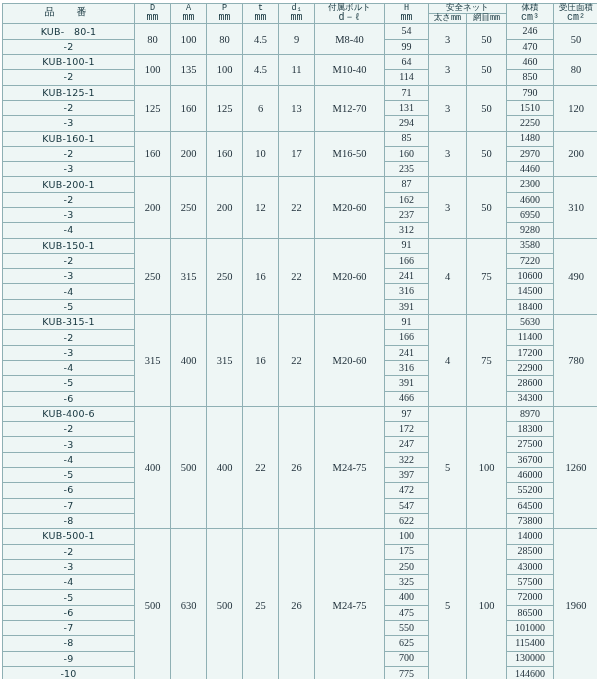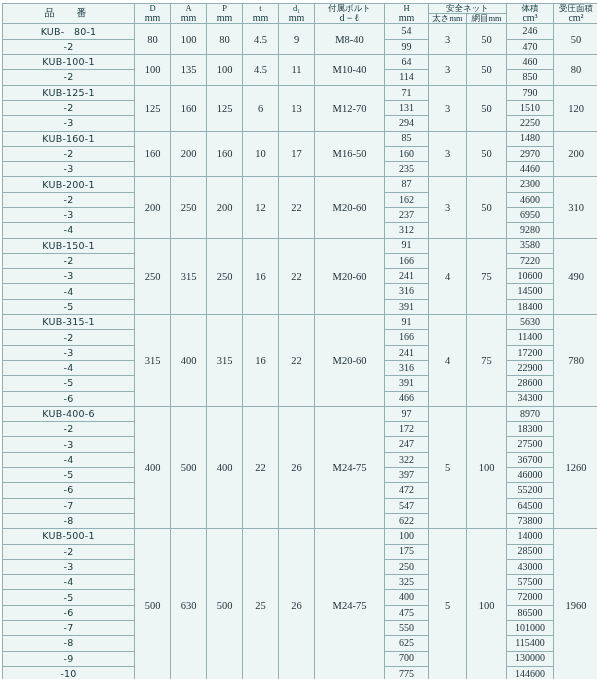--- a/index.html
+++ b/index.html
@@ -31,21 +31,21 @@
     border: 1px solid #8fb0b4;
     padding: 0;
     text-align: center;
     vertical-align: middle;
     background: #eef6f5;
     line-height: 1.05;
     font-weight: normal;
   }
   thead th {
     background: #cde5e3;
-    font-family: Liberation Serif, serif;
+    font-family: Liberation Mono, monospace;
     font-size: 8.5px;
     color: #13333c;
   }
   thead th .u1 { display: block; }
   thead th .u2 { display: block; font-size: 10px; }
   th.hdr-name {
     letter-spacing: 6px;
     font-size: 10px;
   }
   td.partcell {

